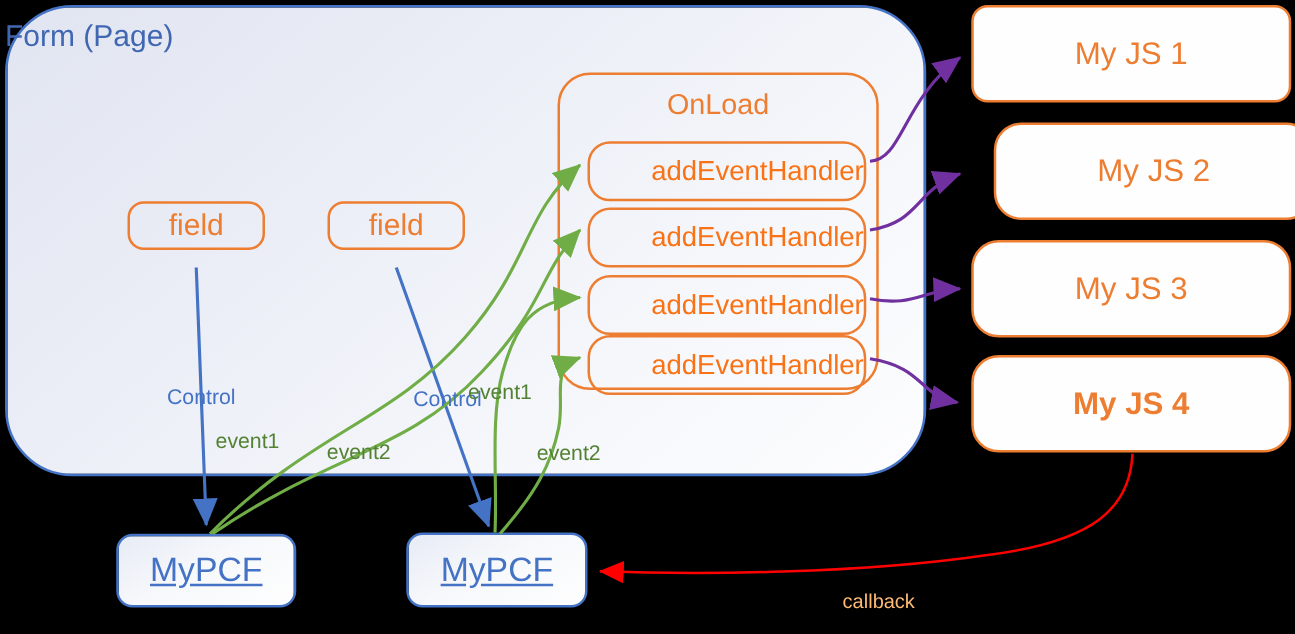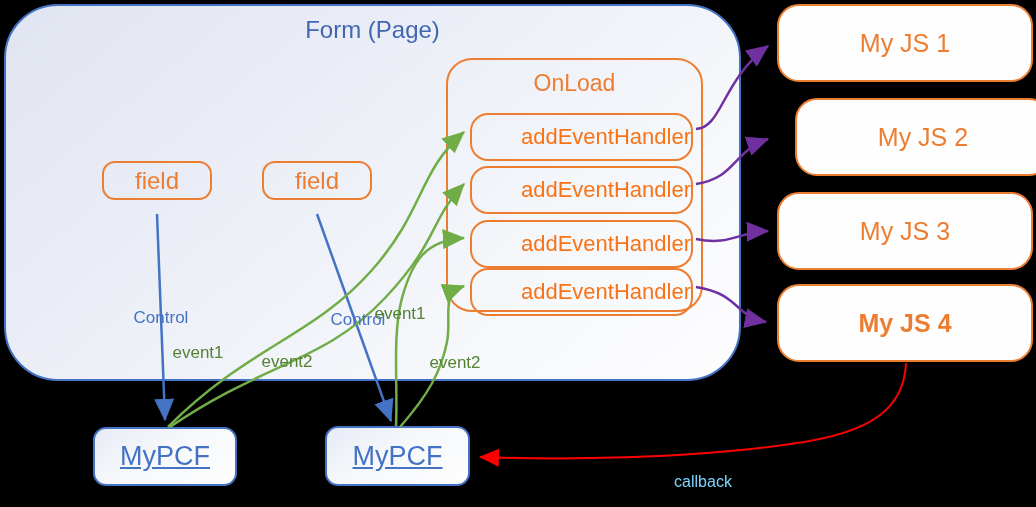--- a/index.html
+++ b/index.html
@@ -8,21 +8,21 @@
     font-family:"Liberation Sans",sans-serif;
   }
   .abs{position:absolute;box-sizing:border-box;}
   
   .form-box{
     left:4px;top:4px;width:737px;height:377px;
     border:2px solid #4472C4;border-radius:54px;
     background:linear-gradient(140deg,#e1e5f1 0%,#e9ecf5 30%,#f5f7fb 70%,#fdfdfe 100%);
   }
   .form-title{
-    left:4px;top:16px;width:737px;text-align:center;
+    left:4px;top:16px;width:737px;
     color:#4167b2;font-size:24px;
   }
   
   .field{
     width:110px;height:39px;border:2px solid #ED7D31;border-radius:13px;
     display:flex;align-items:center;justify-content:center;
     color:#ED7D31;font-size:24px;background:transparent;
   }
   .field-1{left:102px;top:161px;}
   .field-2{left:262px;top:161px;}
@@ -42,37 +42,37 @@
     color:#f97316;font-size:22px;background:transparent;
   }
   .pill-1{top:113px;}.pill-2{top:166px;}.pill-3{top:220px;}.pill-4{top:268px;}
   
   .myjs{
     left:777px;width:256px;height:78px;
     border:2px solid #ED7D31;border-radius:22px;background:#fefefe;
     display:flex;align-items:center;justify-content:center;
     color:#ED7D31;font-size:25px;
   }
-  .myjs-1{top:4px;}.myjs-2{top:98px;margin-left:18px;}.myjs-3{top:192px;}.myjs-4{top:284px;font-weight:bold;}
+  .myjs-1{top:4px;border-radius:13px;}.myjs-2{top:98px;margin-left:18px;}.myjs-3{top:192px;}.myjs-4{top:284px;font-weight:bold;}
   
   .mypcf{
     border:2px solid #4472C4;border-radius:13px;
     background:linear-gradient(150deg,#e7ebf5 0%,#f6f8fb 45%,#fefefe 100%);
     display:flex;align-items:center;justify-content:center;
     color:#4472C4;font-size:27px;text-decoration:underline;
   }
   .mypcf-1{left:93px;top:427px;width:144px;height:59px;}
   .mypcf-2{left:325px;top:426px;width:145px;height:60px;}
   
   .connectors{left:0;top:0;width:1036px;height:507px;z-index:10;pointer-events:none;}
   
   .edge-label{z-index:11;transform:translate(-50%,-50%);white-space:nowrap;font-size:17px;}
   .lbl-blue{color:#4472C4;}
   .lbl-green{color:#548235;}
-  .lbl-callback{color:#7dd3fc;font-size:16px;}
+  .lbl-callback{color:#fdba74;font-size:16px;}
 </style>
 </head>
 <body>
 
 <div class="canvas">
 
   <div class="abs form-box"></div>
   <div class="abs form-title">Form (Page)</div>
 
   <div class="abs field field-1">

